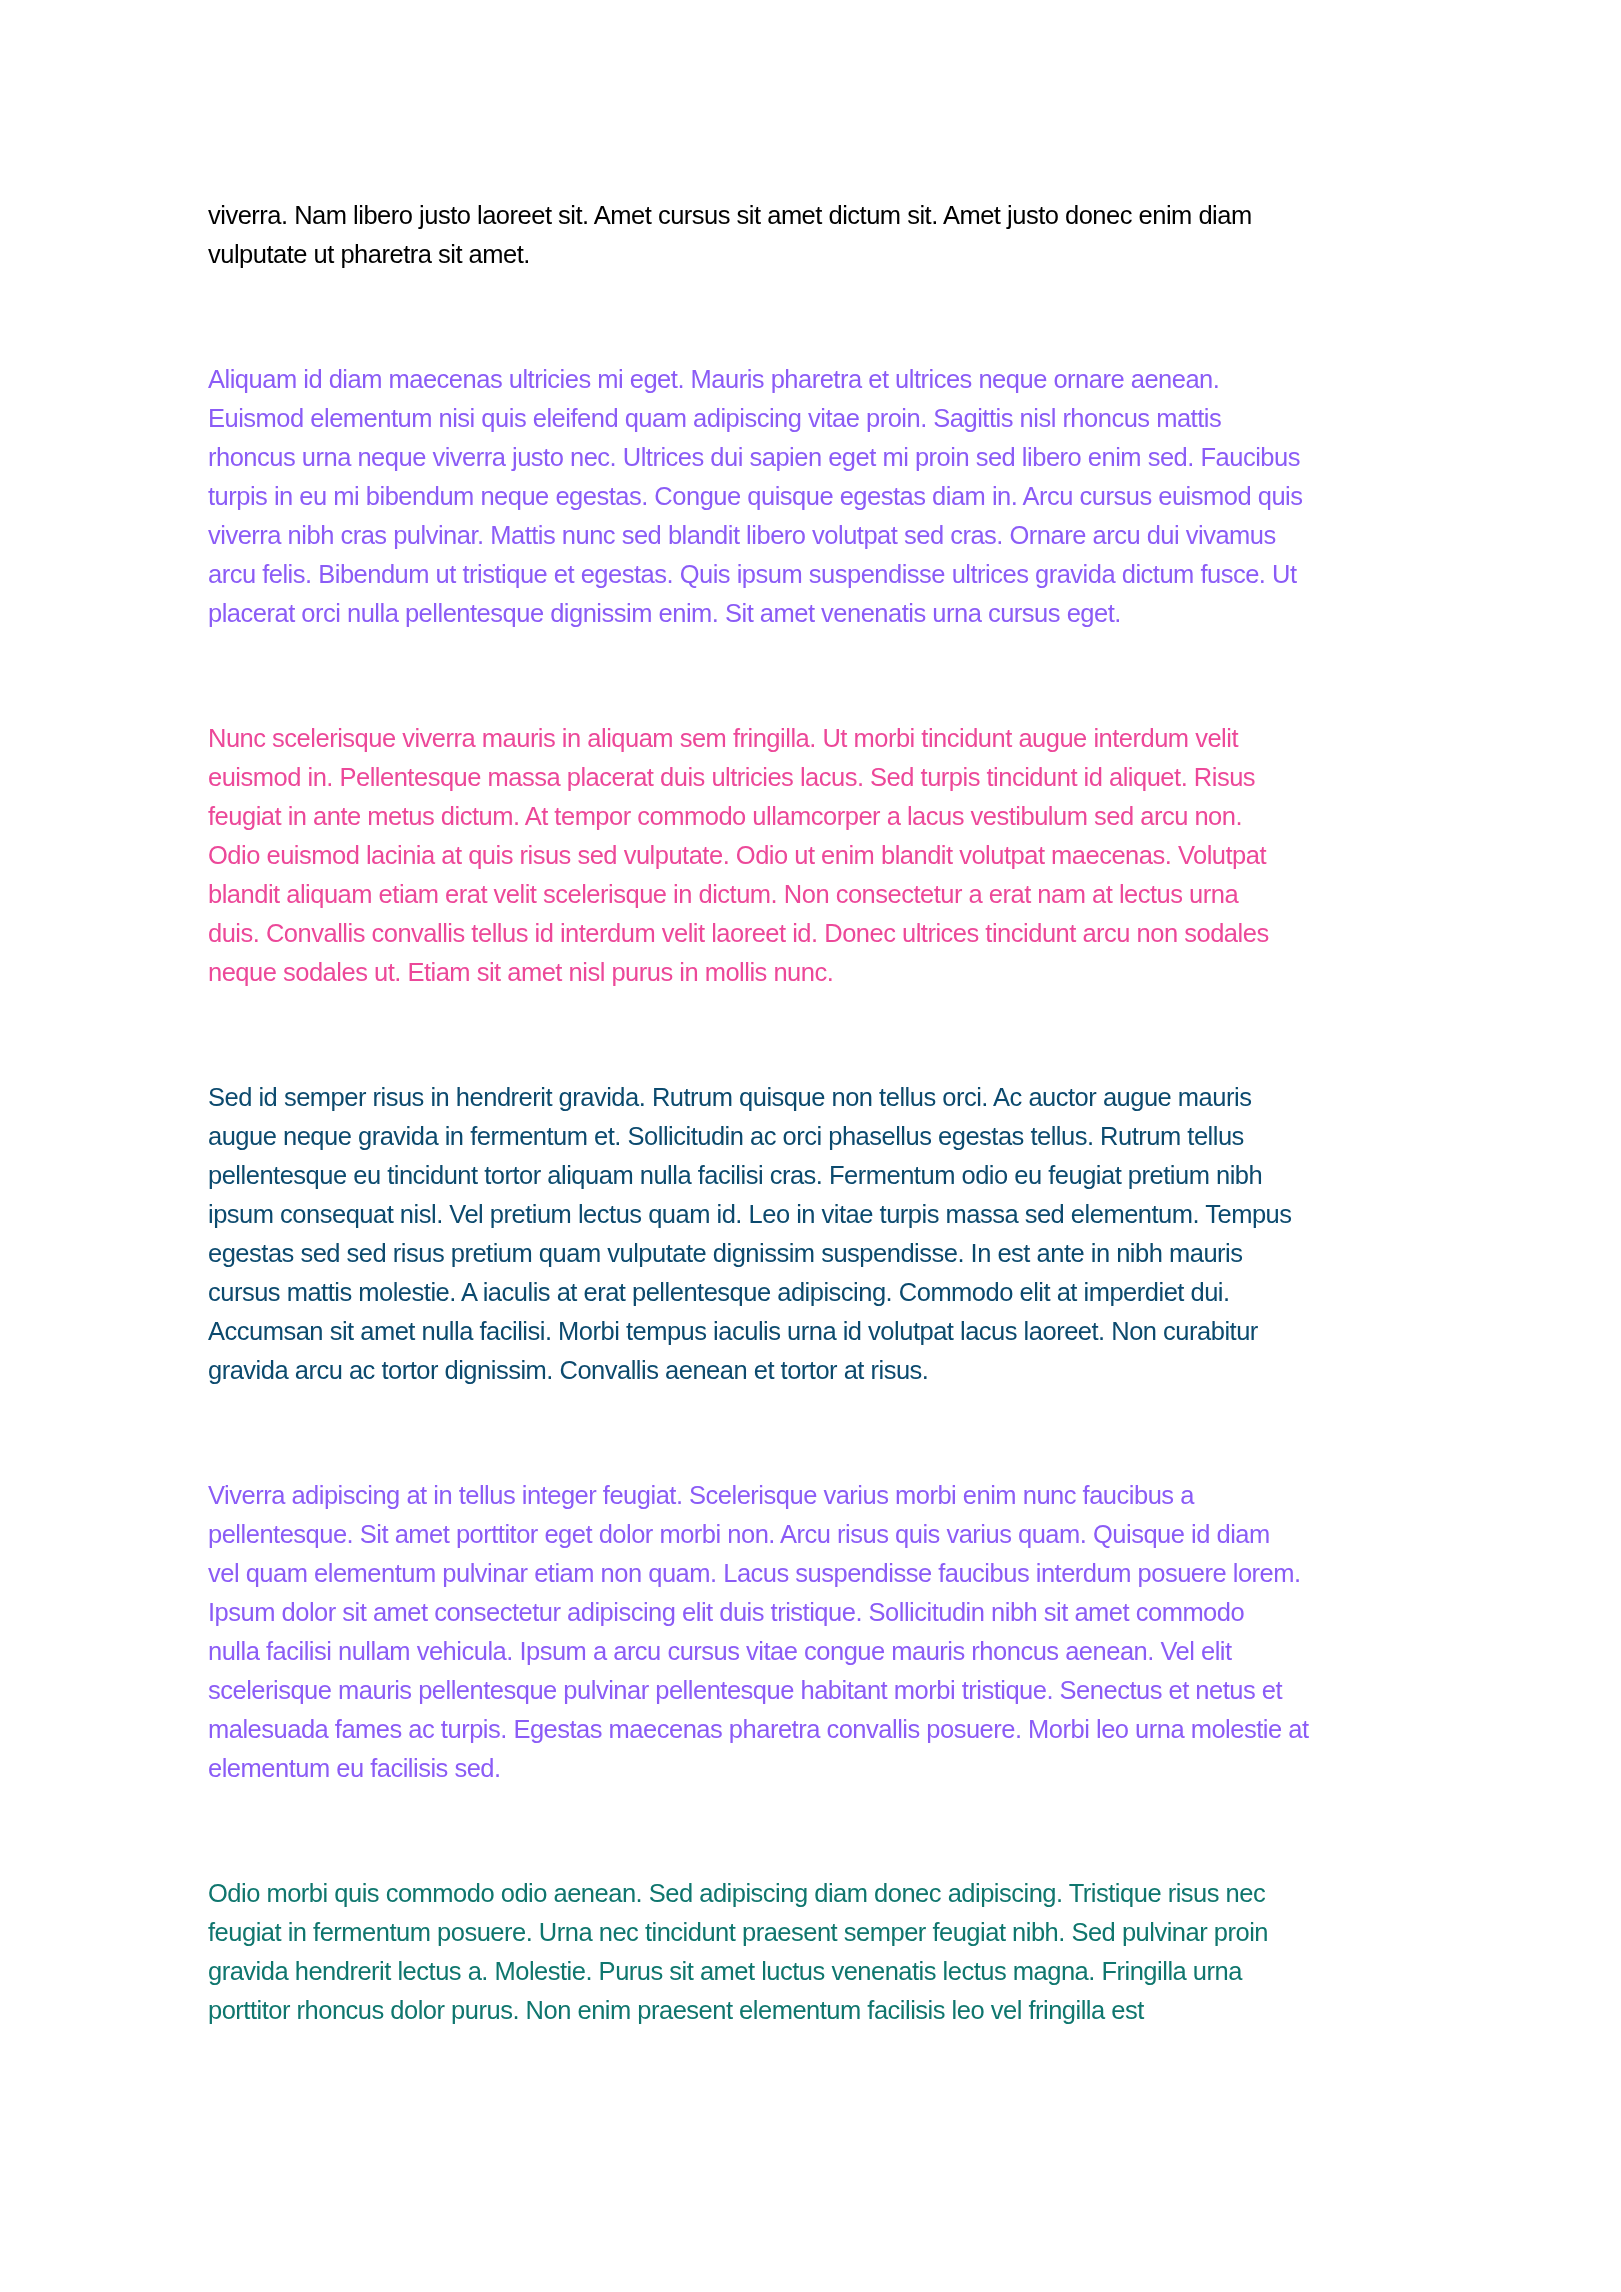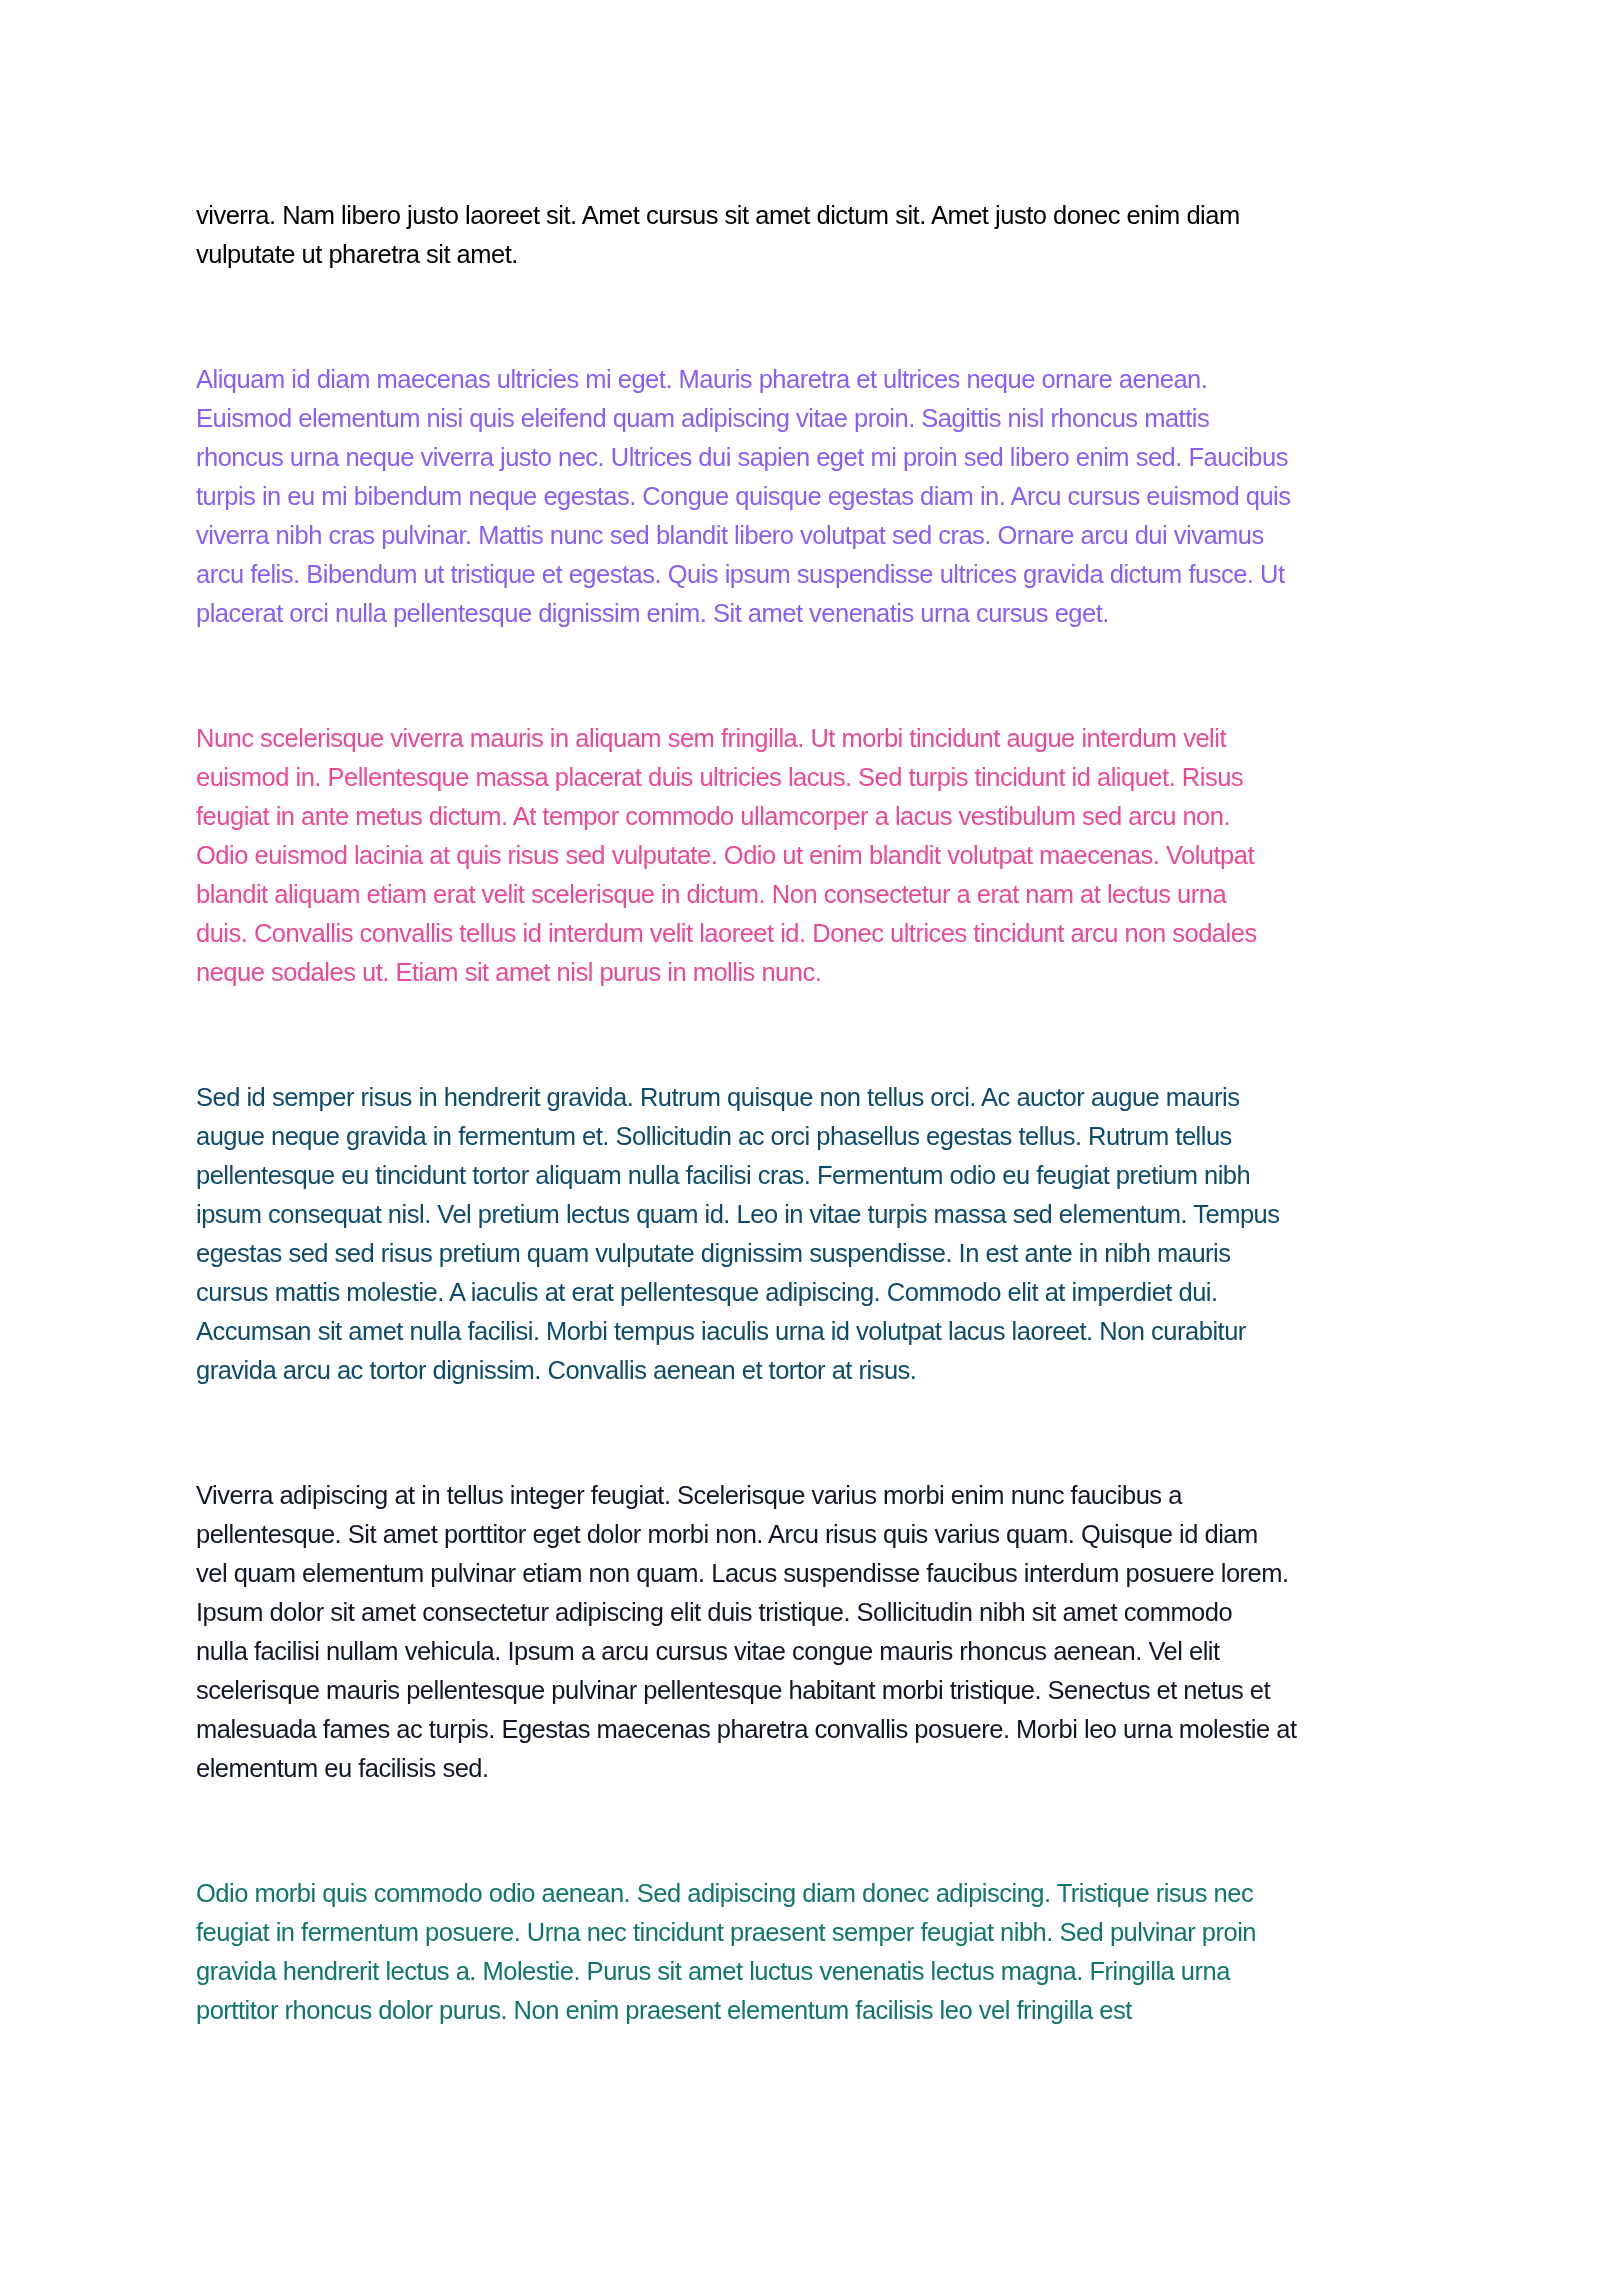--- a/index.html
+++ b/index.html
@@ -17,21 +17,21 @@
   }
   .doc-body {
     display: block;
   }
   .para {
     font-family: "Liberation Sans", sans-serif;
     font-size: 25.5px;
     line-height: 39px;
     letter-spacing: -0.5px;
     color: #000000;
-    margin: 0 0 86px 0;
+    margin: 0 0 86px 12px;
     white-space: pre;
   }
 </style>
 </head>
 <body>
 
 <div class="page" style="background: rgb(255, 255, 255);">
   <main class="doc-body">
     <p class="para" style="color: rgb(0, 0, 0);">viverra. Nam libero justo laoreet sit. Amet cursus sit amet dictum sit. Amet justo donec enim diam
 vulputate ut pharetra sit amet.</p>
@@ -50,21 +50,21 @@
 duis. Convallis convallis tellus id interdum velit laoreet id. Donec ultrices tincidunt arcu non sodales
 neque sodales ut. Etiam sit amet nisl purus in mollis nunc.</p>
     <p class="para" style="color: #0c4a6e;">Sed id semper risus in hendrerit gravida. Rutrum quisque non tellus orci. Ac auctor augue mauris
 augue neque gravida in fermentum et. Sollicitudin ac orci phasellus egestas tellus. Rutrum tellus
 pellentesque eu tincidunt tortor aliquam nulla facilisi cras. Fermentum odio eu feugiat pretium nibh
 ipsum consequat nisl. Vel pretium lectus quam id. Leo in vitae turpis massa sed elementum. Tempus
 egestas sed sed risus pretium quam vulputate dignissim suspendisse. In est ante in nibh mauris
 cursus mattis molestie. A iaculis at erat pellentesque adipiscing. Commodo elit at imperdiet dui.
 Accumsan sit amet nulla facilisi. Morbi tempus iaculis urna id volutpat lacus laoreet. Non curabitur
 gravida arcu ac tortor dignissim. Convallis aenean et tortor at risus.</p>
-    <p class="para" style="color: #0f172a;">Viverra adipiscing at in tellus integer feugiat. Scelerisque varius morbi enim nunc faucibus a
+    <p class="para" style="color: #8b5cf6;">Viverra adipiscing at in tellus integer feugiat. Scelerisque varius morbi enim nunc faucibus a
 pellentesque. Sit amet porttitor eget dolor morbi non. Arcu risus quis varius quam. Quisque id diam
 vel quam elementum pulvinar etiam non quam. Lacus suspendisse faucibus interdum posuere lorem.
 Ipsum dolor sit amet consectetur adipiscing elit duis tristique. Sollicitudin nibh sit amet commodo
 nulla facilisi nullam vehicula. Ipsum a arcu cursus vitae congue mauris rhoncus aenean. Vel elit
 scelerisque mauris pellentesque pulvinar pellentesque habitant morbi tristique. Senectus et netus et
 malesuada fames ac turpis. Egestas maecenas pharetra convallis posuere. Morbi leo urna molestie at
 elementum eu facilisis sed.</p>
     <p class="para" style="color: #0f766e;">Odio morbi quis commodo odio aenean. Sed adipiscing diam donec adipiscing. Tristique risus nec
 feugiat in fermentum posuere. Urna nec tincidunt praesent semper feugiat nibh. Sed pulvinar proin
 gravida hendrerit lectus a. Molestie. Purus sit amet luctus venenatis lectus magna. Fringilla urna

